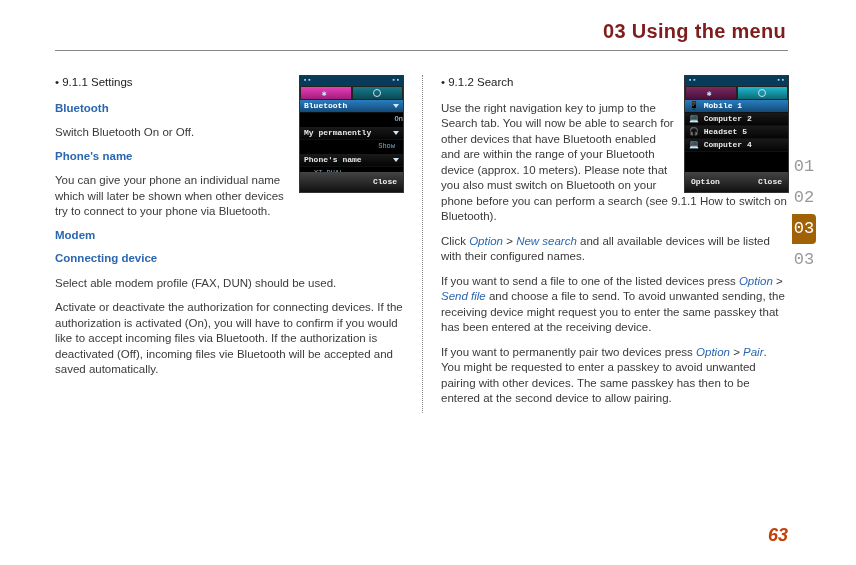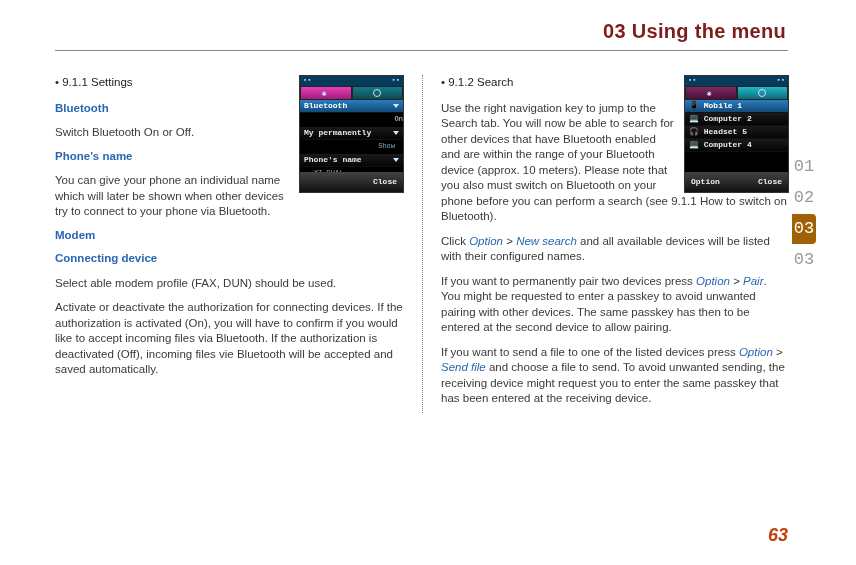--- a/index.html
+++ b/index.html
@@ -226,25 +226,25 @@
 
     <div class="section-title">• 9.1.2 Search</div>
 
     <div class="para">Use the right navigation key to jump to the Search tab. You will now be able to search for other devices that have Bluetooth enabled and are within the range of your Bluetooth device (approx. 10 meters). Please note that you also must switch on Bluetooth on your phone before you can perform a search (see 9.1.1 How to switch on Bluetooth).</div>
 
     <div class="para">
       <span>Click </span><span class="inline-blue">Option</span><span class="gt"> &gt; </span><span class="inline-blue">New search</span><span> and all available devices will be listed with their configured names.</span>
     </div>
 
     <div class="para">
+      <span>If you want to send a file to one of the listed devices press </span><span class="inline-blue">Option</span><span class="gt"> &gt; </span><span class="inline-blue">Send file</span><span> and choose a file to send. To avoid unwanted sending, the receiving device might request you to enter the same passkey that has been entered at the receiving device.</span>
+    </div>
+
+    <div class="para">
       <span>If you want to permanently pair two devices press </span><span class="inline-blue">Option</span><span class="gt"> &gt; </span><span class="inline-blue">Pair</span><span>. You might be requested to enter a passkey to avoid unwanted pairing with other devices. The same passkey has then to be entered at the second device to allow pairing.</span>
-    </div>
-
-    <div class="para">
-      <span>If you want to send a file to one of the listed devices press </span><span class="inline-blue">Option</span><span class="gt"> &gt; </span><span class="inline-blue">Send file</span><span> and choose a file to send. To avoid unwanted sending, the receiving device might request you to enter the same passkey that has been entered at the receiving device.</span>
     </div>
   </div>
 </div>
 
 <div class="side-tabs">
   <div class="stab">01</div>
   <div class="stab">02</div>
   <div class="stab active">03</div>
   <div class="stab">03</div>
 </div>

